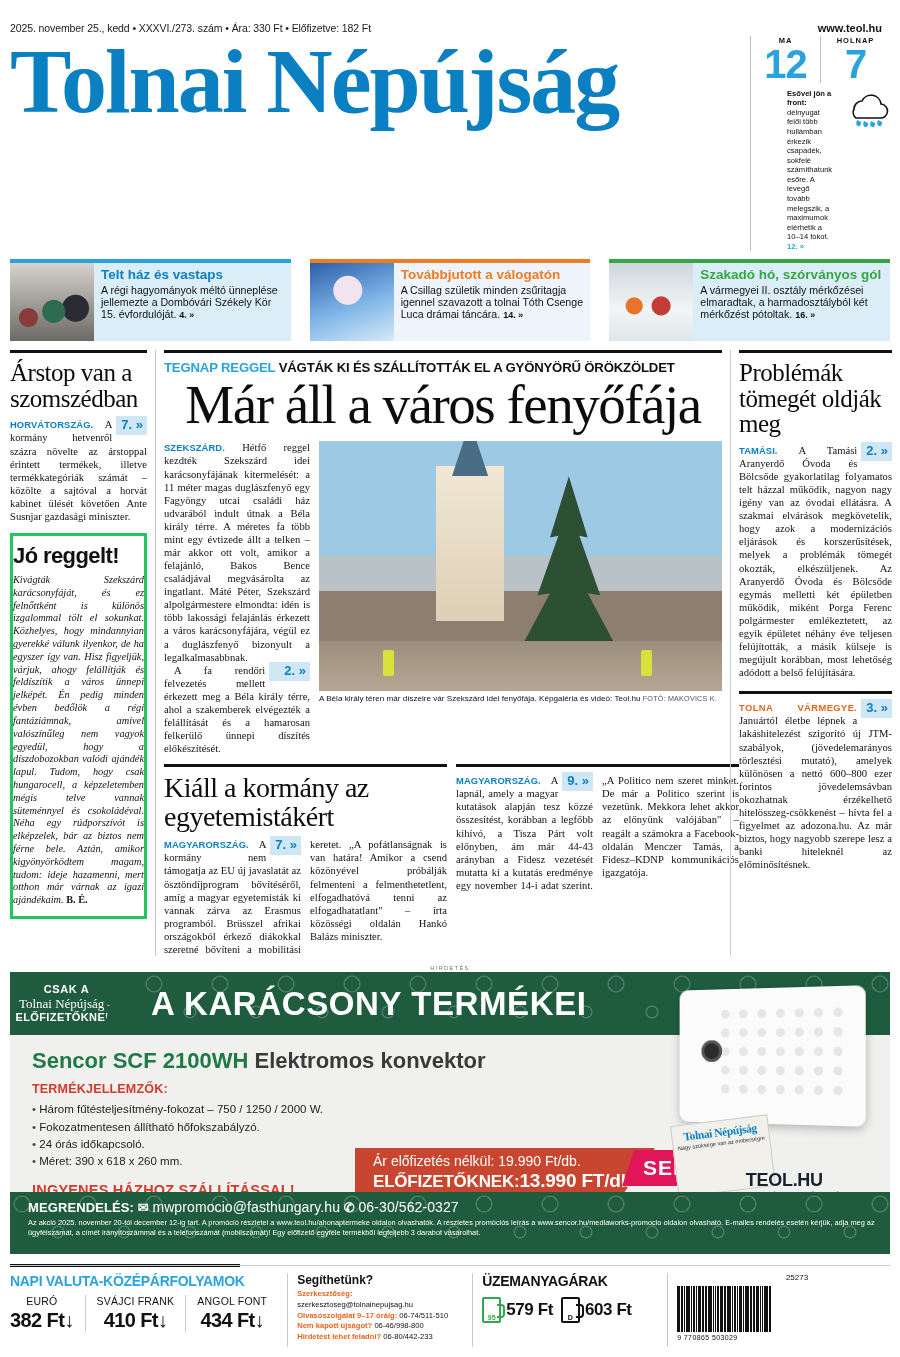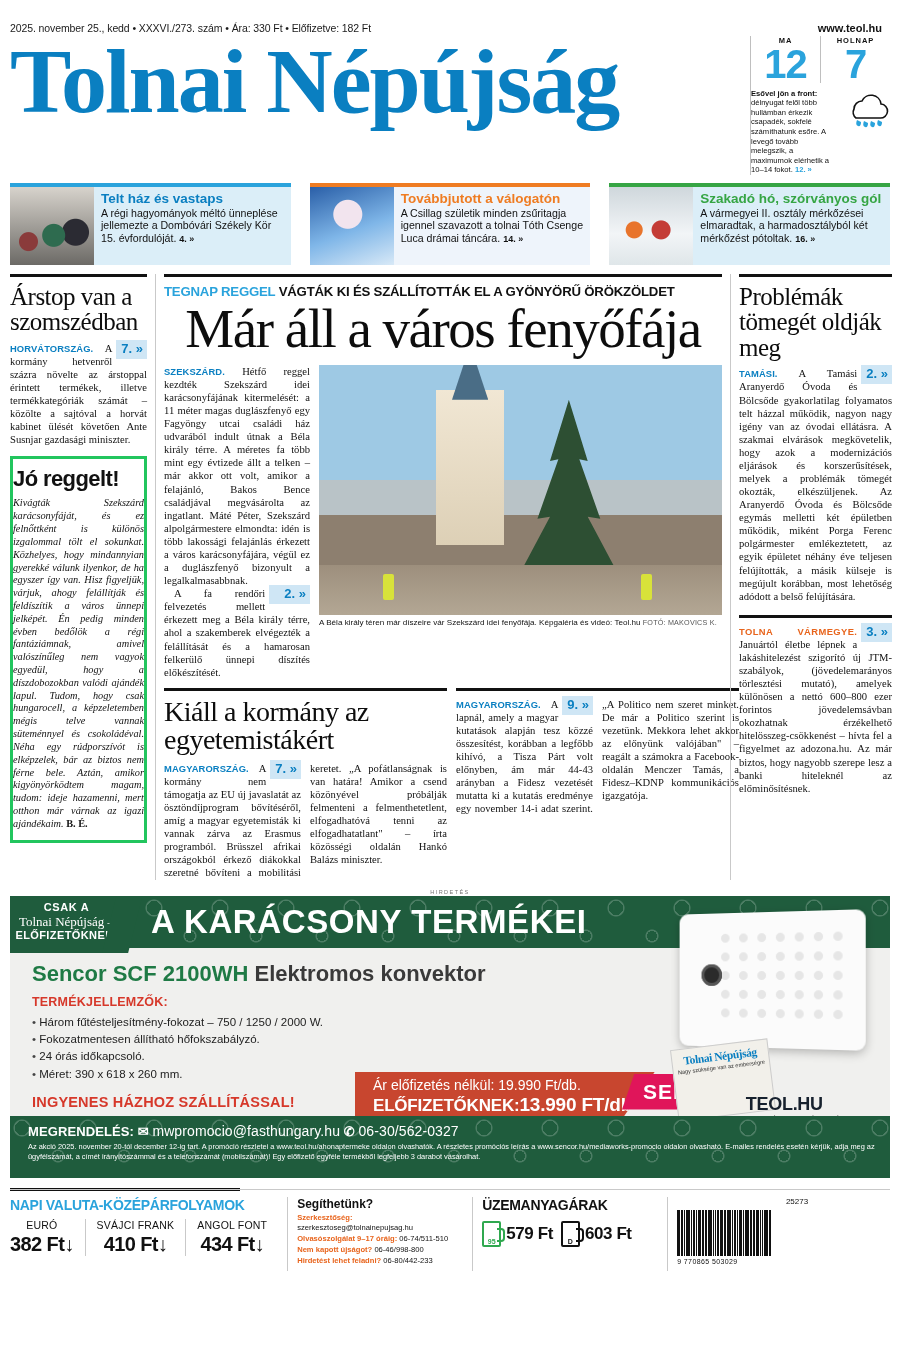--- a/index.html
+++ b/index.html
@@ -22,21 +22,21 @@
   .masthead { font-family:"Liberation Serif", serif; font-weight:bold; font-size:92px;
     color:#0a7fc1; line-height:0.98; letter-spacing:-2px; margin-top:2px; }
 
   
   .weather { width:140px; border-left:1px solid #bfbfbf; padding-left:0; margin-top:2px; }
   .weather-cols { display:flex; }
   .wcol { flex:1; text-align:center; }
   .wcol + .wcol { border-left:1px solid #bfbfbf; }
   .wlabel { font-size:7.5px; font-weight:bold; letter-spacing:1px; color:#111; margin-bottom:1px; }
   .wtemp { font-size:40px; font-weight:bold; color:#2aa3dc; line-height:0.92; letter-spacing:-1px; }
-  .wbody { display:flex; gap:8px; margin-top:6px; }
+  .wbody { display:flex; gap:8px; margin-top:6px;margin-left:36px; }
   .wtext { font-size:7.6px; line-height:1.26; color:#111; width:86px; }
   .wtext b { font-weight:bold; }
   .wtext .pg { color:#2aa3dc; font-weight:bold; }
   .wicon { width:48px; flex:none; }
 
   
   .teasers { display:flex; gap:19px; margin-top:8px; }
   .teaser { flex:1; display:flex; height:82px; border-top:4px solid #2aa3dc; background:#dbeef8; }
   .teaser.t2 { border-top-color:#ef7c22; background:#eef4fb; }
   .teaser.t3 { border-top-color:#36a544; background:#dbeef8; }
@@ -118,21 +118,21 @@
   .twocol { column-count:2; column-gap:9px; }
   .hl-mid { font-size:28px; line-height:1.03; margin-bottom:7px; }
 
   .bottom-two { display:flex; gap:9px; margin-top:9px; }
   .bt { width:283px; flex:none; }
 
   
   .hirdetes { font-size:5.6px; letter-spacing:1.4px; color:#777; text-align:center; margin:9px 0 1px;
               font-family:"Liberation Sans",sans-serif; }
   .ad { position:relative; width:880px; height:282px; background:#f0f0ee; overflow:hidden; }
-  .ad-top { height:52px; background:#1f5c3d; position:relative; display:flex; align-items:center; }
+  .ad-top { height:63px; background:#1f5c3d; position:relative; display:flex; align-items:center; }
   .ad-badge { width:113px; height:63px; background:#1f5c3d; color:#fff; text-align:center;
               display:flex; flex-direction:column; justify-content:center; line-height:1.18;
               position:relative; z-index:3; }
   .ad-badge .b1 { font-size:11px; font-weight:bold; letter-spacing:0.6px; }
   .ad-badge .b2 { font-family:"Liberation Serif",serif; font-size:13px; }
   .ad-badge .b3 { font-size:11px; font-weight:bold; letter-spacing:0.4px; }
   .ad-badge::after { content:""; position:absolute; right:-13px; top:0; width:26px; height:63px;
               background:#1f5c3d; transform:skewX(-14deg); }
   .ad-toptitle { color:#fff; font-size:33px; font-weight:bold; letter-spacing:0.6px; margin-left:28px; z-index:3; }
   .ad-pattern { position:absolute; inset:0; opacity:0.20;

